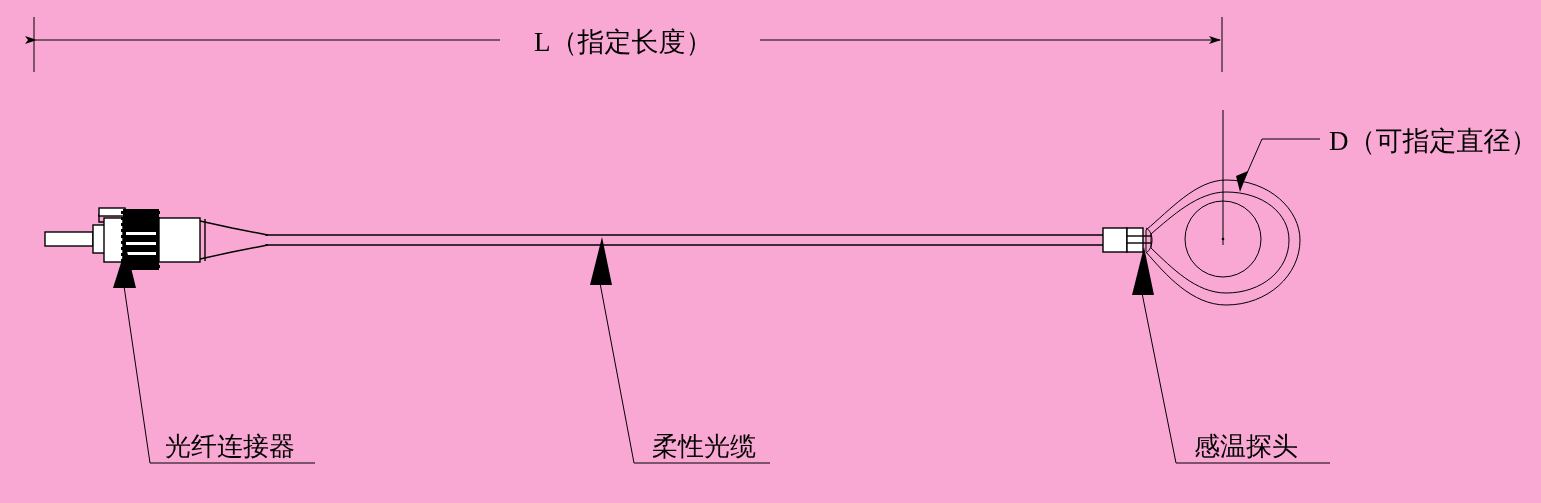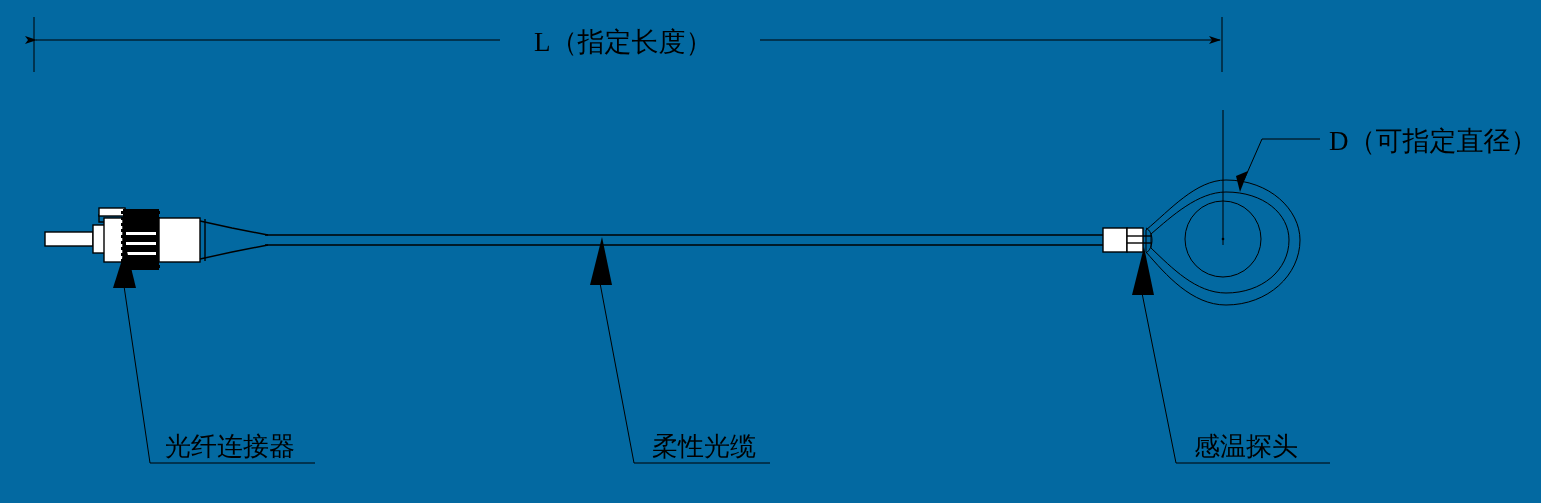--- a/index.html
+++ b/index.html
@@ -7,21 +7,21 @@
     padding: 0;
     background: #ffffff;
   }
   body {
     font-family: "Liberation Sans", sans-serif;
   }
   #diagram-root {
     position: relative;
     width: 1541px;
     height: 503px;
-    background: #0369a1;
+    background: #f9a8d4;
     overflow: hidden;
   }
   #drawing {
     position: absolute;
     top: 0;
     left: 0;
     width: 1541px;
     height: 503px;
   }
   .dim-text {

